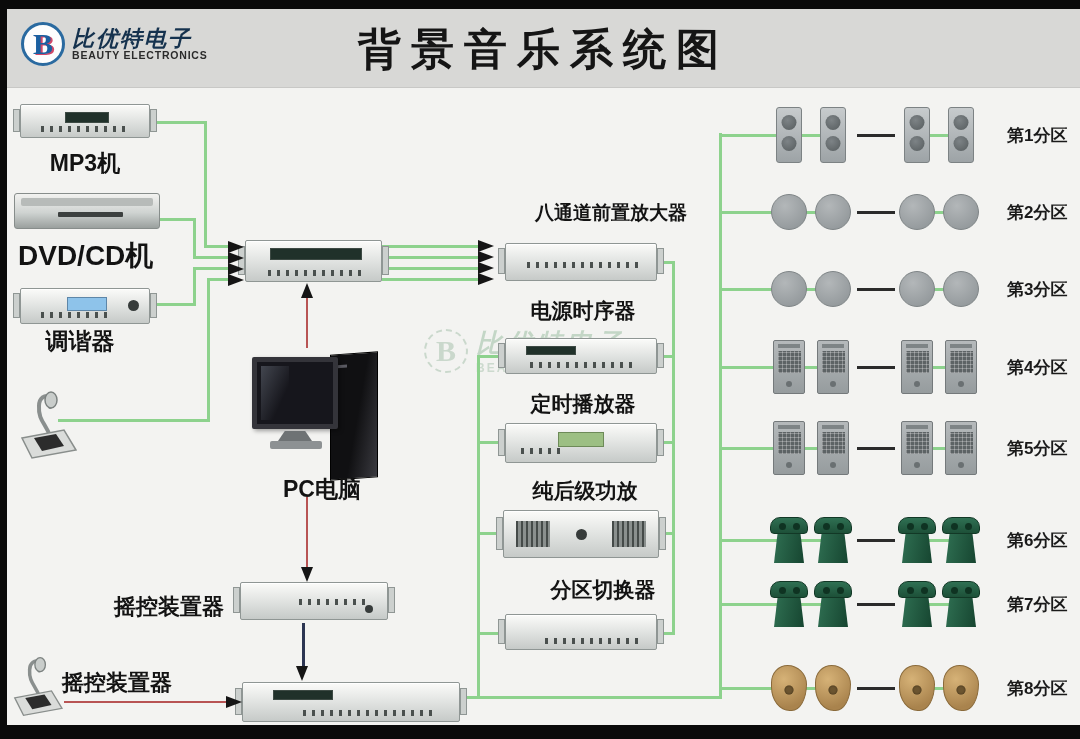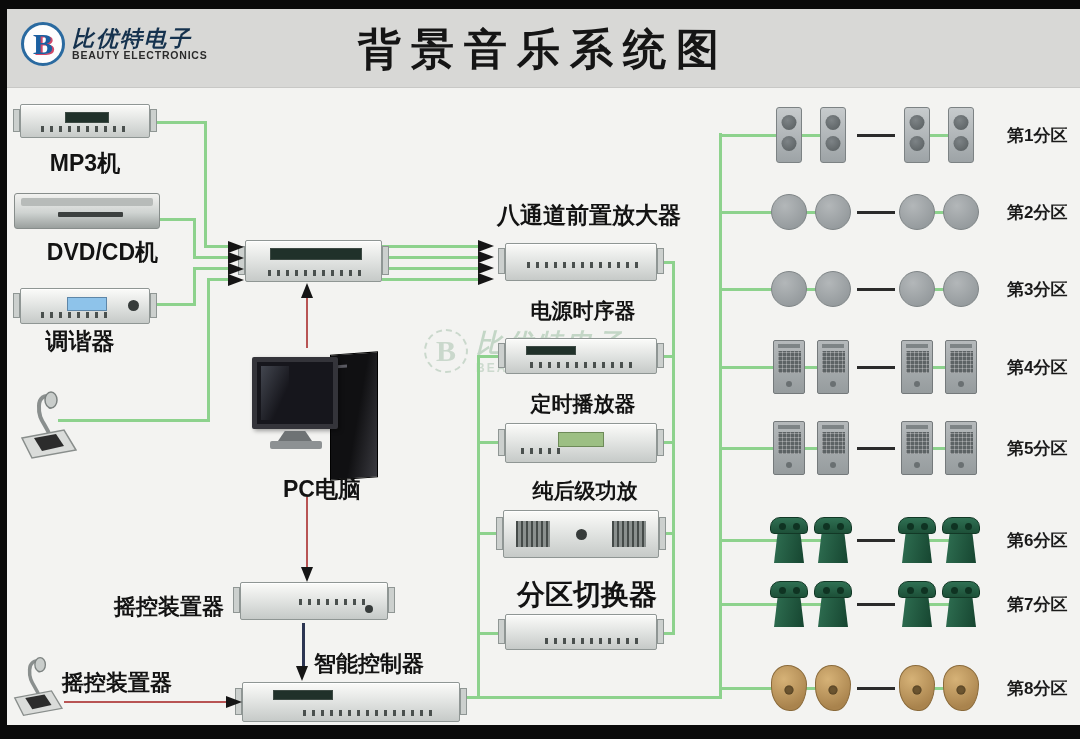--- a/index.html
+++ b/index.html
@@ -139,21 +139,21 @@
     <span class="ear l"></span>
       <span class="ear r"></span>
     <span class="disp" style="left:44px;top:7px;width:44px;height:11px;"></span>
     <span class="ports"></span>
   </div>
   <div class="lbl" style="left:30px;top:148px;width:110px;text-align:center;font-size:23px;">MP3机</div>
 
   <div class="dvd" style="left:14px;top:193px;width:146px;height:36px;">
     <span class="tray"></span>
   </div>
-  <div class="lbl" style="left:18px;top:237px;width:140px;text-align:right;font-size:23px;">DVD/CD机</div>
+  <div class="lbl" style="left:18px;top:237px;width:140px;text-align:left;font-size:28px;">DVD/CD机</div>
 
   <div class="rack" style="left:20px;top:288px;width:130px;height:36px;">
     <span class="ear l"></span>
       <span class="ear r"></span>
     <span class="disp blue" style="left:46px;top:8px;width:40px;height:14px;"></span>
     <span class="knob" style="right:10px;top:11px;"></span>
     <span class="ports" style="right:30%;"></span>
   </div>
   <div class="lbl" style="left:25px;top:326px;width:110px;text-align:center;font-size:23px;">调谐器</div>
 
@@ -196,29 +196,28 @@
   <div class="lbl" style="left:272px;top:474px;width:100px;text-align:center;font-size:23px;">PC电脑</div>
 
   <div class="lbl" style="left:114px;top:592px;font-size:22px;">摇控装置器</div>
   <div class="rack" style="left:240px;top:582px;width:148px;height:38px;">
     <span class="ear l"></span>
       <span class="ear r"></span>
     <span class="ports" style="left:40%;right:12%;bottom:14px;"></span>
     <span class="knob" style="right:14px;bottom:6px;width:8px;height:8px;"></span>
   </div>
 
-  <div class="lbl" style="left:314px;top:649px;font-size:22px;">智能控制器</div>
   <div class="rack" style="left:242px;top:682px;width:218px;height:40px;">
     <span class="ear l"></span>
       <span class="ear r"></span>
     <span class="disp" style="left:30px;top:7px;width:60px;height:10px;"></span>
     <span class="ports" style="left:28%;right:10%;"></span>
   </div>
 
-  <div class="lbl" style="left:497px;top:200px;width:190px;text-align:left;font-size:23px;">八通道前置放大器</div>
+  <div class="lbl" style="left:497px;top:200px;width:190px;text-align:right;font-size:19px;">八通道前置放大器</div>
   <div class="rack" style="left:505px;top:243px;width:152px;height:38px;">
     <span class="ear l"></span>
       <span class="ear r"></span>
     <span class="ports" style="left:14%;right:10%;bottom:12px;"></span>
   </div>
 
   <div class="lbl" style="left:513px;top:297px;width:140px;text-align:center;font-size:21px;">电源时序器</div>
   <div class="rack" style="left:505px;top:338px;width:152px;height:36px;">
     <span class="ear l"></span>
       <span class="ear r"></span>
@@ -236,21 +235,21 @@
 
   <div class="lbl" style="left:520px;top:477px;width:130px;text-align:center;font-size:21px;">纯后级功放</div>
   <div class="rack" style="left:503px;top:510px;width:156px;height:48px;">
     <span class="ear l"></span>
       <span class="ear r"></span>
     <span class="grille" style="left:12px;top:10px;width:34px;height:26px;"></span>
     <span class="grille" style="right:12px;top:10px;width:34px;height:26px;"></span>
     <span class="knob" style="left:72px;top:18px;"></span>
   </div>
 
-  <div class="lbl" style="left:517px;top:576px;width:130px;text-align:center;font-size:28px;">分区切换器</div>
+  <div class="lbl" style="left:538px;top:576px;width:130px;text-align:center;font-size:21px;">分区切换器</div>
   <div class="rack" style="left:505px;top:614px;width:152px;height:36px;">
     <span class="ear l"></span>
       <span class="ear r"></span>
     <span class="ports" style="left:26%;right:10%;"></span>
   </div>
 
   <div class="ln h" style="left:150px;top:121px;width:57px;"></div>
   <div class="ln v" style="left:204px;top:121px;height:127px;"></div>
   <div class="ln h" style="left:204px;top:245px;width:28px;"></div>
   <div class="ln h" style="left:158px;top:218px;width:38px;"></div>

